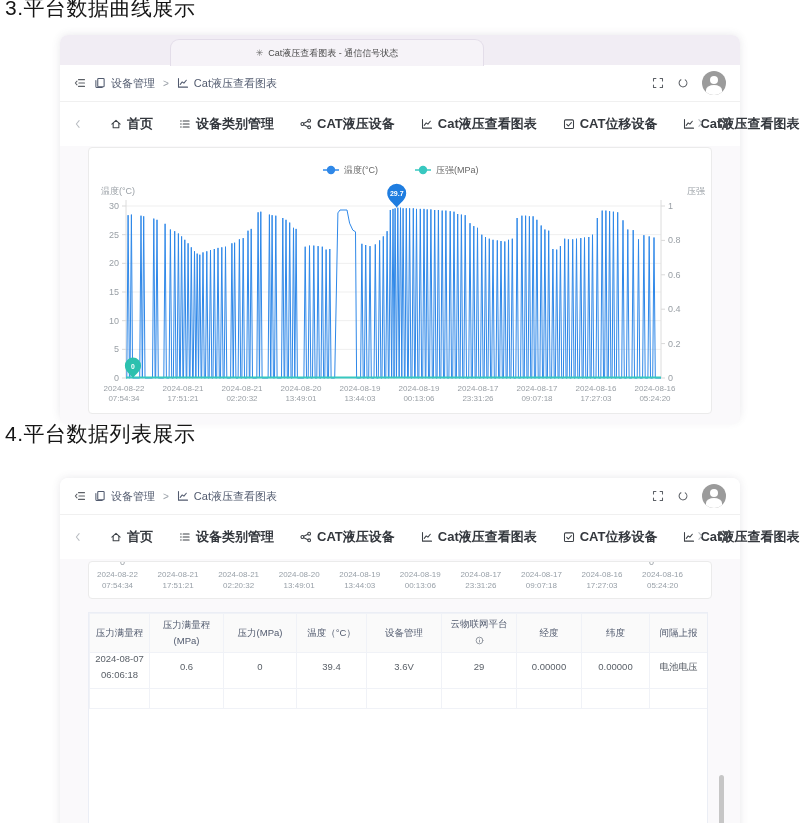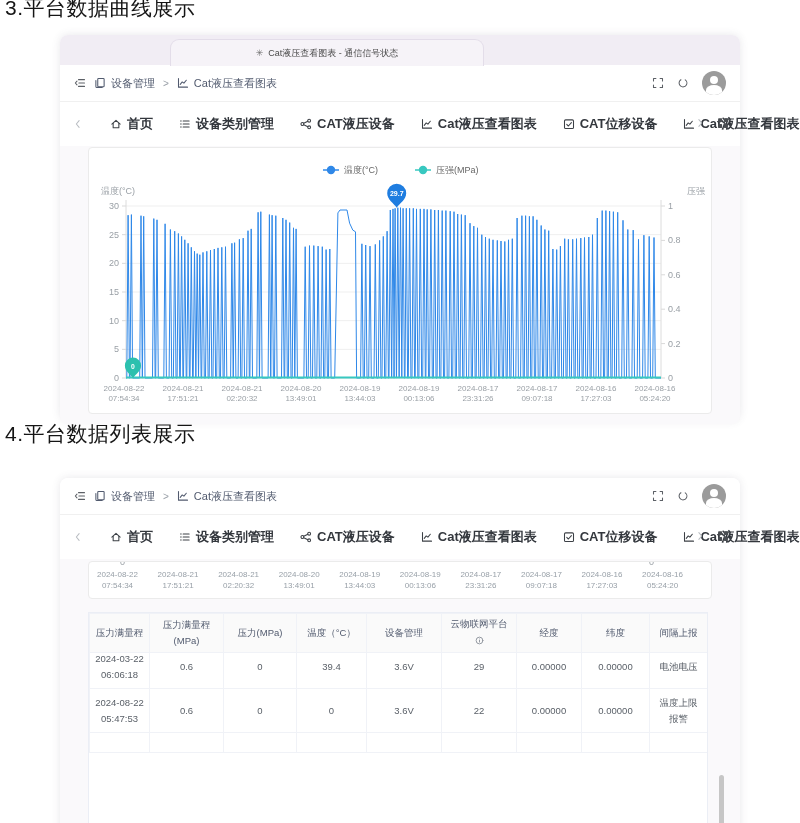--- a/index.html
+++ b/index.html
@@ -469,41 +469,30 @@
               <col style="width: 73px;">
               <col style="width: 70px;">
               <col style="width: 75px;">
               <col style="width: 75px;">
               <col style="width: 65px;">
               <col style="width: 68px;">
               <col style="width: 58px;">
             </colgroup>
           <tbody>
               <tr>
-                <td>2024-03-22 06:06:18</td>
+                <td>2024-08-07 06:06:18</td>
                 <td>0.6</td>
                 <td>0</td>
                 <td>39.4</td>
                 <td>3.6V</td>
                 <td>29</td>
                 <td>0.00000</td>
                 <td>0.00000</td>
                 <td>电池电压</td>
               </tr>
-              <tr>
-                <td>2024-08-22 05:47:53</td>
-                <td>0.6</td>
-                <td>0</td>
-                <td>0</td>
-                <td>3.6V</td>
-                <td>22</td>
-                <td>0.00000</td>
-                <td>0.00000</td>
-                <td>温度上限报警</td>
-              </tr>
               <tr style="height: 20px;">
                 <td></td>
                 <td></td>
                 <td></td>
                 <td></td>
                 <td></td>
                 <td></td>
                 <td></td>
                 <td></td>
                 <td></td>

